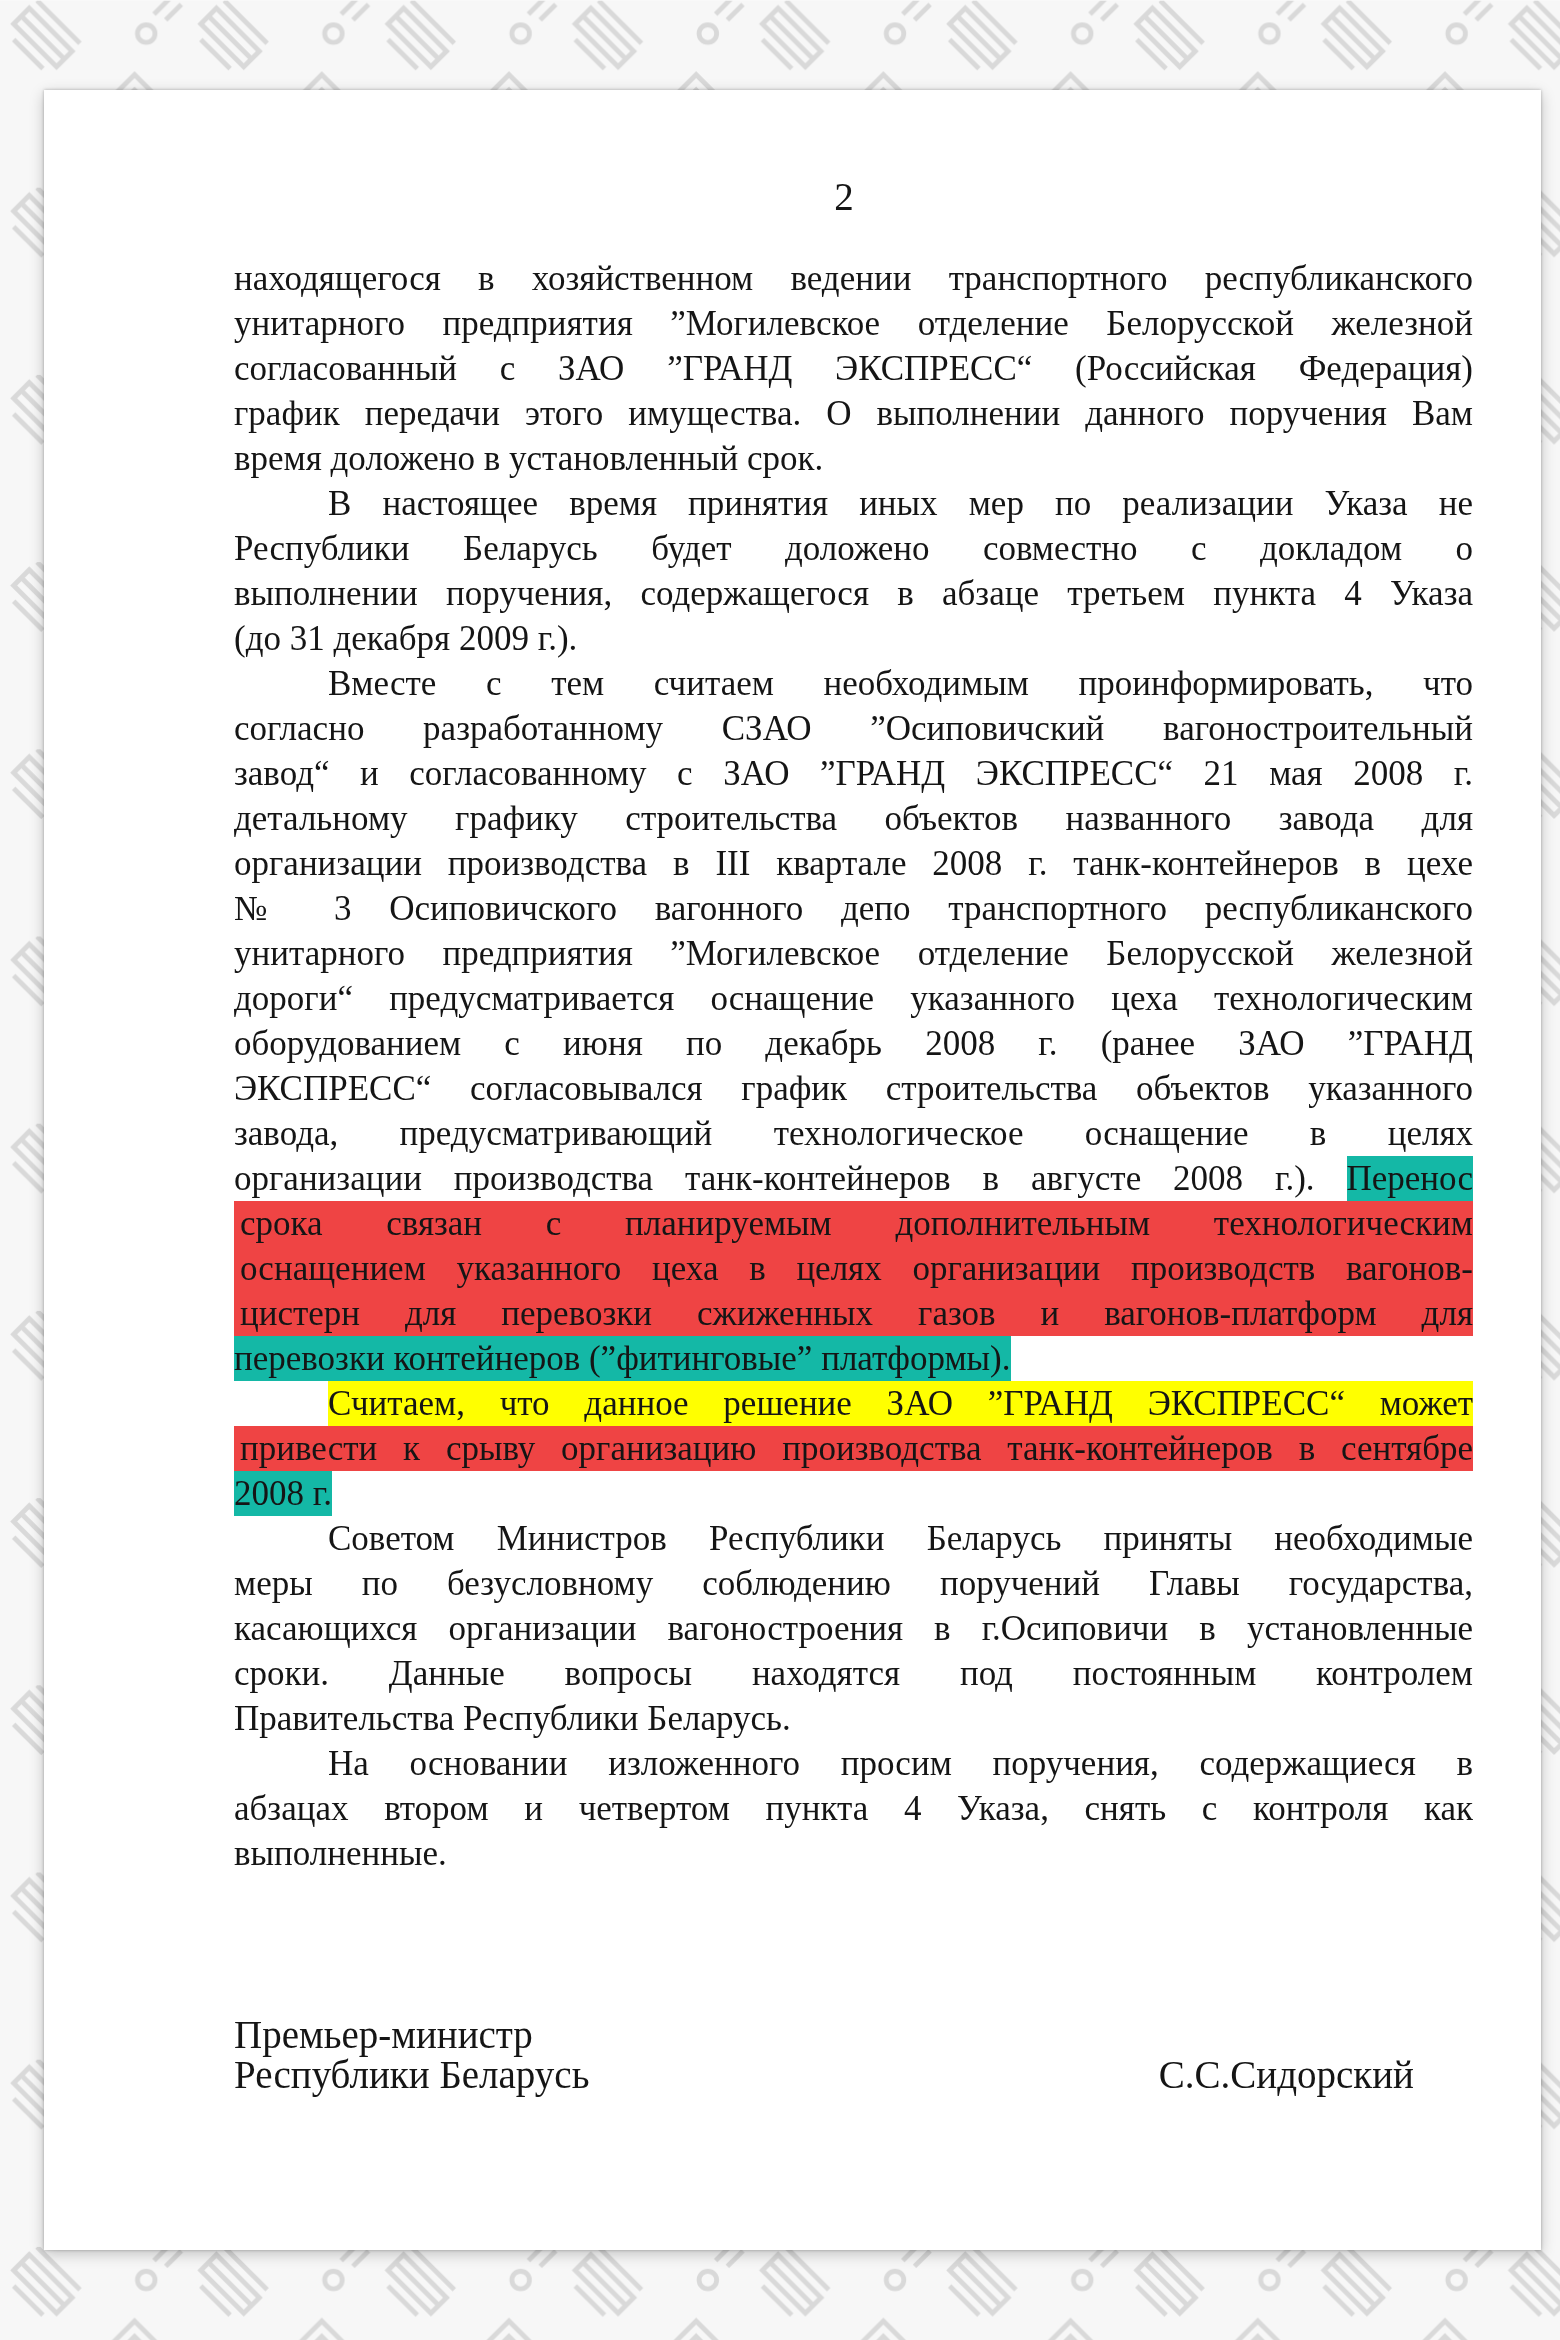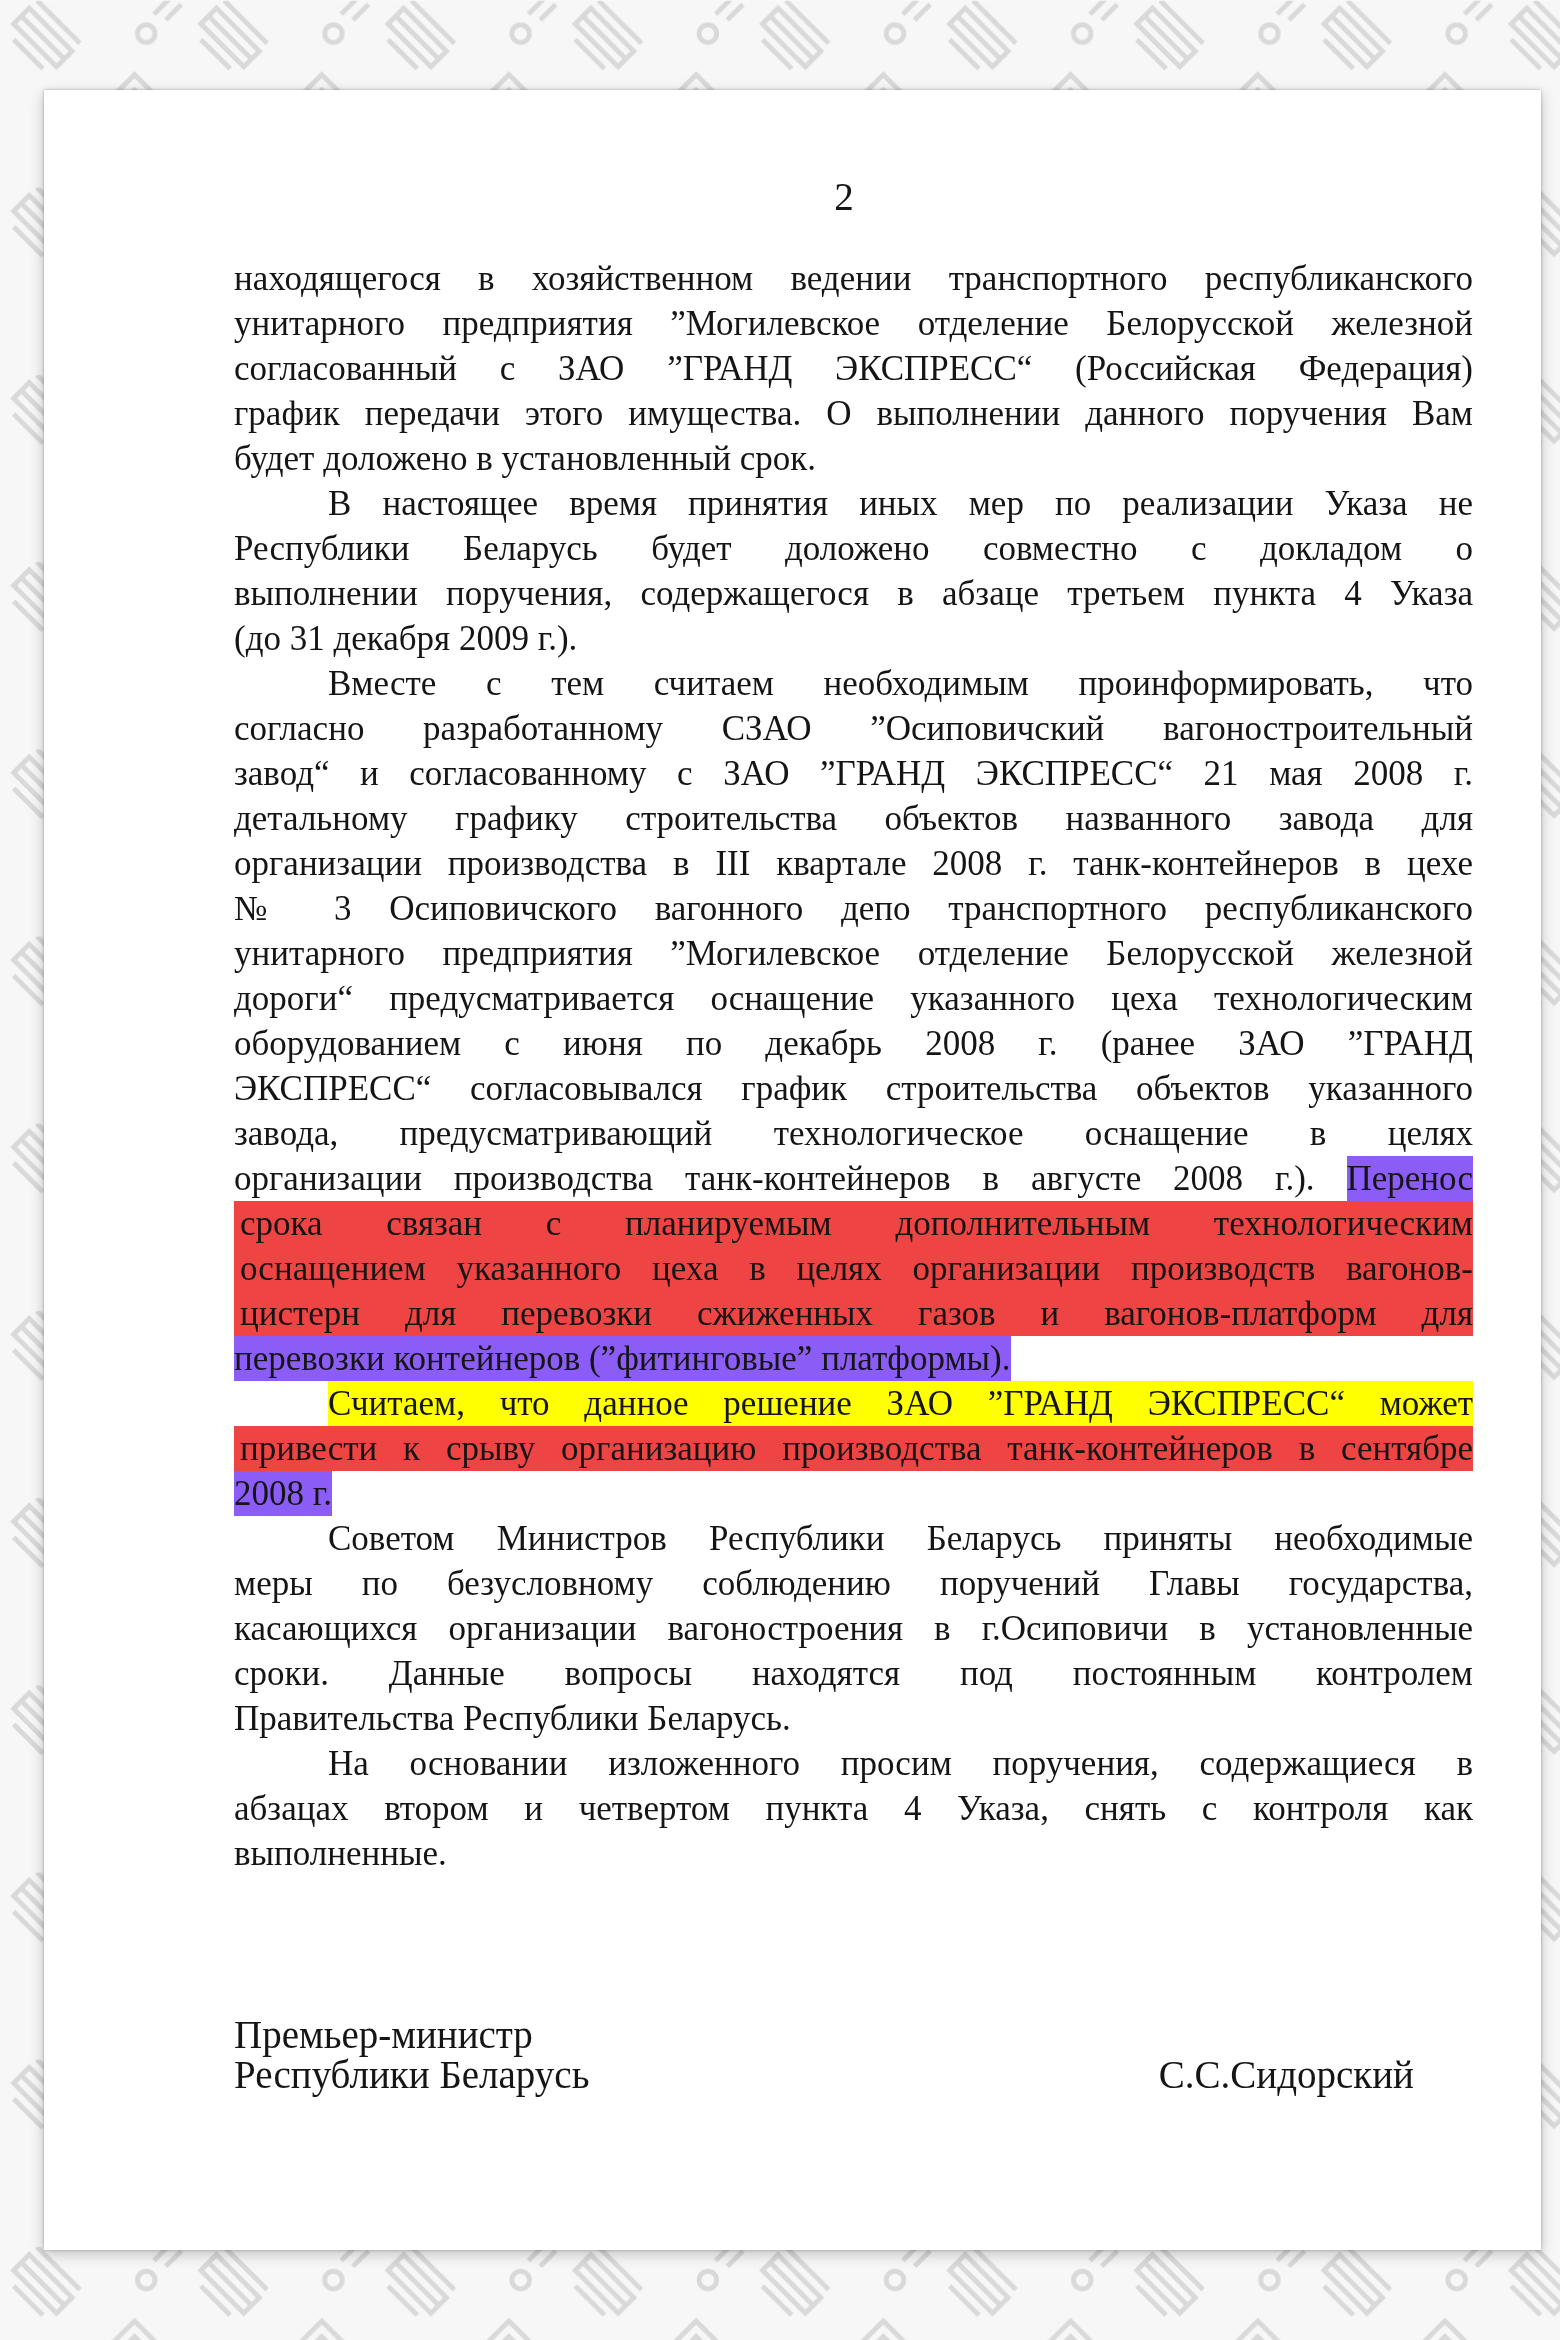--- a/index.html
+++ b/index.html
@@ -24,21 +24,21 @@
   }
   .line{
     height:45px;line-height:45px;overflow:hidden;
     text-align:justify;text-align-last:justify;
     white-space:normal;
   }
   .line.last{text-align-last:left;}
   .line.ind{text-indent:94px;}
   .hl-full{background:#ef4444;padding-left:6px;}
   .hl-notch{background:linear-gradient(90deg,rgba(255,255,0,0) 0 94px,#ffff00 94px);}
-  .hl-inline{background:#8b5cf6;padding:3.9px 0 4.9px 0;}
+  .hl-inline{background:#14b8a6;padding:3.9px 0 4.9px 0;}
   .signature{
     position:absolute;left:190px;top:1925px;width:1239px;height:98px;
     font-size:39px;color:#151515;
   }
   .sig-left{position:absolute;left:0;top:0;line-height:40px;}
   .sig-right{position:absolute;right:59px;top:40px;line-height:40px;}
 </style>
 </head>
 <body>
 
@@ -67,21 +67,21 @@
 
   <div class="page">
 
     <div class="page-number">2</div>
 
     <div class="body-text">
         <div class="line">находящегося  в хозяйственном ведении транспортного республиканского</div>
         <div class="line">унитарного предприятия ”Могилевское отделение Белорусской железной</div>
         <div class="line">согласованный с ЗАО ”ГРАНД ЭКСПРЕСС“ (Российская Федерация)</div>
         <div class="line">график передачи этого имущества. О выполнении данного поручения Вам</div>
-        <div class="line last">будет доложено в установленный срок.</div>
+        <div class="line last">время доложено в установленный срок.</div>
         <div class="line ind">В настоящее время принятия иных мер по реализации Указа не</div>
         <div class="line">Республики Беларусь будет доложено совместно с докладом о</div>
         <div class="line">выполнении поручения, содержащегося в абзаце третьем пункта 4 Указа</div>
         <div class="line last">(до 31 декабря 2009 г.).</div>
         <div class="line ind">Вместе с тем считаем необходимым проинформировать, что</div>
         <div class="line">согласно разработанному СЗАО ”Осиповичский вагоностроительный</div>
         <div class="line">завод“ и согласованному с ЗАО ”ГРАНД ЭКСПРЕСС“ 21 мая 2008 г.</div>
         <div class="line">детальному графику строительства объектов названного завода для</div>
         <div class="line">организации производства в III квартале 2008 г. танк-контейнеров в цехе</div>
         <div class="line">№ 3 Осиповичского вагонного депо транспортного республиканского</div>

